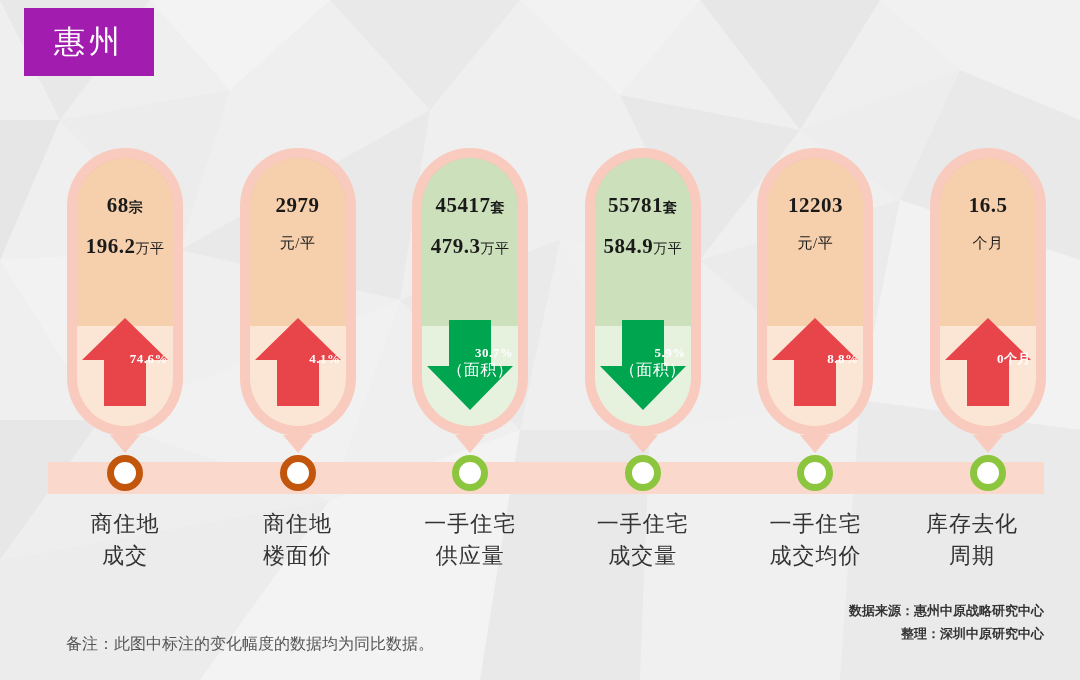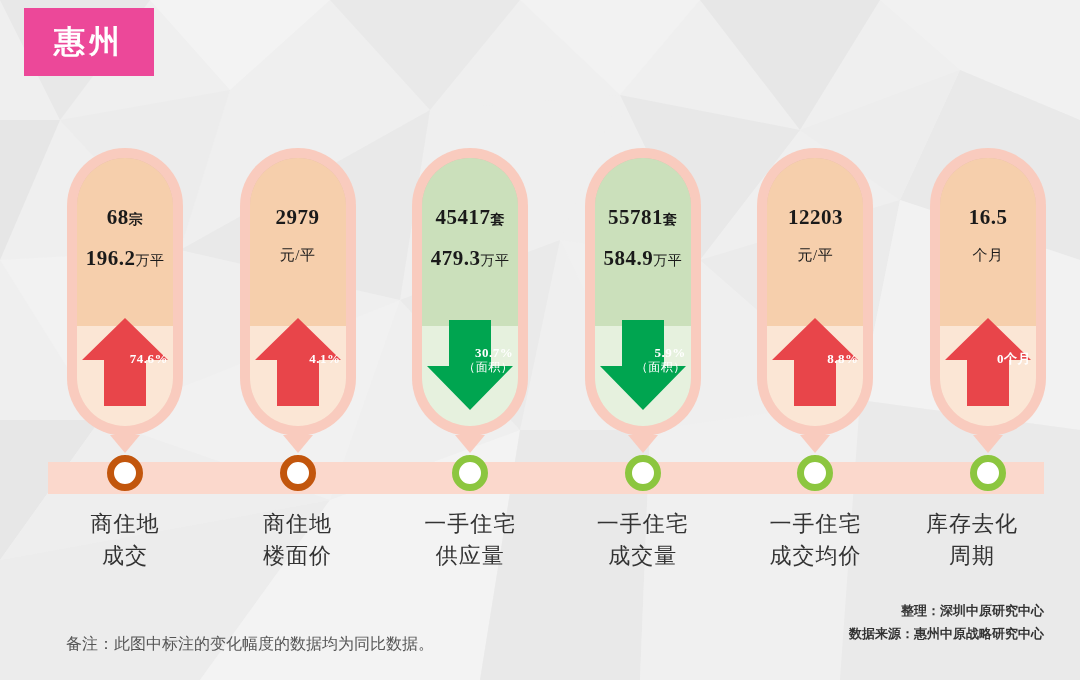--- a/index.html
+++ b/index.html
@@ -10,23 +10,23 @@
     position:relative;
   }
   #stage{position:absolute;inset:0;width:1080px;height:680px;overflow:hidden;}
 
   
   .bg-poly{position:absolute;inset:0;width:1080px;height:680px;z-index:0;}
 
   
   .header{position:absolute;top:8px;left:24px;z-index:5;display:flex;align-items:flex-start;}
   .city-badge{
-    width:130px;height:68px;background:#ec4899;
+    width:130px;height:68px;background:#a21caf;
     display:flex;align-items:center;justify-content:center;
-    color:#ffffff;font-size:31px;font-weight:bold;letter-spacing:4px;
+    color:#ffffff;font-size:31px;font-weight:normal;letter-spacing:4px;
   }
   .title-bar{
     margin-left:26px;width:688px;height:63px;background:#c90000;
     display:flex;align-items:center;
     color:#ffffff;font-size:29px;font-weight:bold;letter-spacing:1px;
     padding-left:16px;box-sizing:border-box;
   }
 
   
   .cards{position:absolute;top:148px;left:0;width:1080px;height:300px;z-index:4;}
@@ -42,39 +42,39 @@
     box-shadow:inset 0 2px 3px rgba(0,0,0,0.10);
   }
   .fill-top{position:absolute;top:0;left:0;width:100%;height:168px;}
   .fill-bot{position:absolute;top:168px;left:0;width:100%;height:100px;}
   .card.peach .fill-top{background:#f6cfac;}
   .card.peach .fill-bot{background:#fbe6d5;}
   .card.green .fill-top{background:#cbe0bb;}
   .card.green .fill-bot{background:#e6f1de;}
 
   .values{position:absolute;top:44px;left:0;width:116px;text-align:center;z-index:3;}
-  .val-main{font-size:21px;color:#1a1a1a;font-weight:bold;letter-spacing:0.5px;line-height:1.25;margin-top:12px;}
+  .val-main{font-size:21px;color:#1a1a1a;font-weight:bold;letter-spacing:0.5px;line-height:1.25;}
   .val-main .unit{font-size:14px;font-weight:bold;}
   .val-sub{font-size:21px;color:#1a1a1a;font-weight:bold;margin-top:16px;letter-spacing:0.5px;}
   .val-sub.small{font-size:15px;font-weight:normal;margin-top:16px;}
   .val-sub .unit{font-size:14px;font-weight:normal;}
 
   
   .arrow{position:absolute;left:50%;transform:translateX(-50%);width:86px;height:92px;z-index:3;}
   .arrow.up{top:166px;}
   .arrow.down{top:170px;}
   .arrow svg{display:block;width:86px;height:92px;}
   .arrow-label{
     position:absolute;left:0;width:86px;text-align:right;
     color:#ffffff;font-size:13px;font-weight:bold;line-height:1.15;z-index:4;
     letter-spacing:0.5px;
   }
   .arrow.up .arrow-label{top:38px;}
   .arrow.down .arrow-label{top:28px;}
-  .arrow-label .paren{display:block;font-size:12px;font-weight:normal;}
+  .arrow-label .paren{display:block;font-size:16px;font-weight:normal;}
 
   
   .pointer{
     position:absolute;bottom:-17px;left:50%;transform:translateX(-50%);
     width:0;height:0;border-left:15px solid transparent;border-right:15px solid transparent;
     border-top:18px solid #f9cbbe;
   }
 
   
   .timeline{position:absolute;top:462px;left:48px;width:996px;height:32px;background:#fbd8cc;z-index:2;}
@@ -275,17 +275,17 @@
       <div class="label" style="left: 125px;"><span>商住地</span><span class="l2">成交</span></div>
       <div class="label" style="left: 297.6px;"><span>商住地</span><span class="l2">楼面价</span></div>
       <div class="label" style="left: 470.2px;"><span>一手住宅</span><span class="l2">供应量</span></div>
       <div class="label" style="left: 642.8px;"><span>一手住宅</span><span class="l2">成交量</span></div>
       <div class="label" style="left: 815.4px;"><span>一手住宅</span><span class="l2">成交均价</span></div>
       <div class="label" style="left: 972px;"><span>库存去化</span><span class="l2">周期</span></div>
     </div>
 
   <div class="footer-note">备注：此图中标注的变化幅度的数据均为同比数据。</div>
   <div class="footer-src">
+    <div>数据来源：惠州中原战略研究中心</div>
     <div>整理：深圳中原研究中心</div>
-    <div>数据来源：惠州中原战略研究中心</div>
   </div>
 
 </div>
 
 </body></html>

